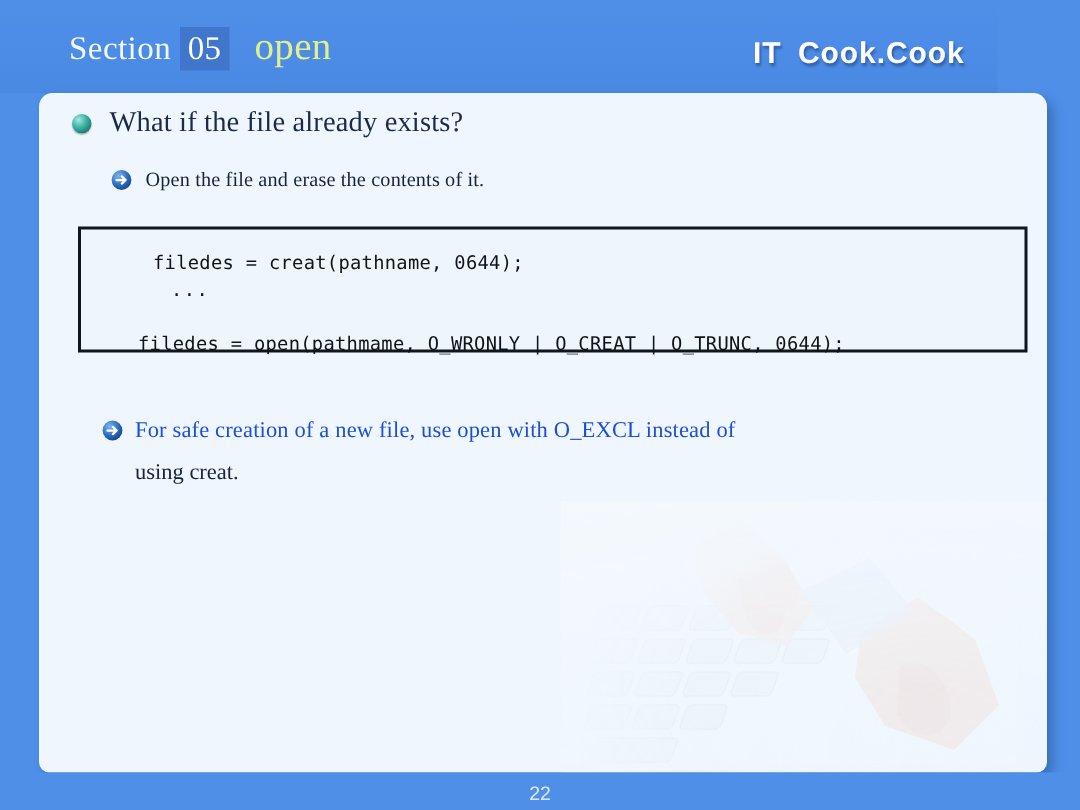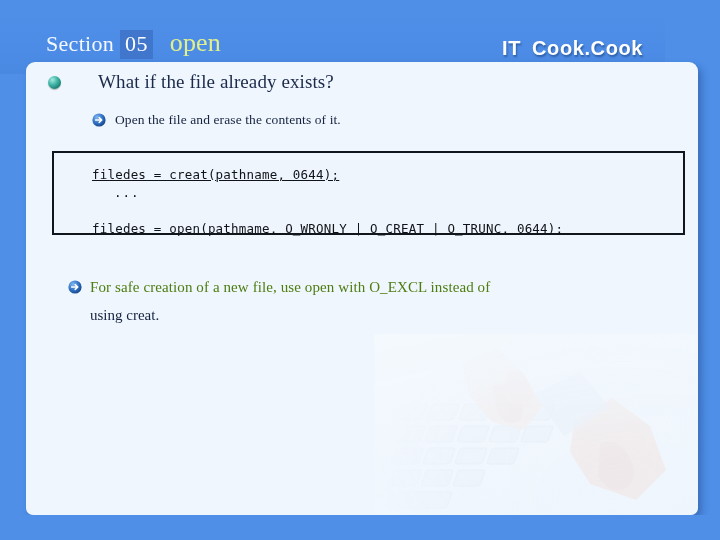--- a/index.html
+++ b/index.html
@@ -12,21 +12,21 @@
     width: 720px;
     height: 540px;
     overflow: hidden;
     background: #4f8fe8;
     font-family: "Liberation Serif", serif;
   }
 
   
   .header {
     position: absolute;
-    left: 0; top: 12px;
+    left: 0; top: 0;
     width: 665px; height: 62px;
     background: linear-gradient(180deg, #4f8fe8 0%, #4d8ce6 60%, #4a89e2 100%);
   }
   .title-wrap {
     position: absolute;
     left: 46px; top: 16px;
     display: flex;
     align-items: baseline;
     white-space: nowrap;
   }
@@ -85,39 +85,38 @@
     opacity: .5;
     pointer-events: none;
   }
 
   
   .bullet1 {
     position: absolute;
     left: 22px; top: 9px;
     display: flex;
     align-items: center;
-    gap: 25px;
   }
   .sphere-icon {
     width: 13px; height: 13px;
     border-radius: 50%;
     background: radial-gradient(circle at 34% 30%, #a8e8e0 0%, #43b8a8 38%, #1d8276 72%, #0e5f57 100%);
     box-shadow: 0 1px 1px rgba(0,0,0,.25);
     flex: 0 0 auto;
   }
   .bullet1-text {
     margin-left: 12px;
     font-size: 19px;
     color: #1b2a4a;
     letter-spacing: .1px;
   }
 
   .bullet2 {
     position: absolute;
-    left: 66px; top: 50px;
+    left: 48px; top: 50px;
     display: flex;
     align-items: center;
   }
   .arrow-icon {
     width: 14px; height: 14px;
     flex: 0 0 auto;
   }
   .bullet2-text {
     margin-left: 9px;
     font-size: 13.5px;
@@ -135,39 +134,39 @@
     box-sizing: border-box;
   }
   .code-line {
     position: absolute;
     font-family: "DejaVu Sans Mono", monospace;
     font-size: 12.5px;
     color: #101318;
     white-space: pre;
     letter-spacing: .2px;
   }
-  .code-l1 { left: 38px; top: 14px; text-decoration: underline; }
+  .code-l1 { left: 48px; top: 14px; }
   .code-l2 { left: 60px; top: 32px; letter-spacing: 1px; }
   .code-l3 { left: 38px; top: 68px; }
 
   
   .bullet3 {
     position: absolute;
     left: 42px; top: 211px;
     width: 580px;
   }
   .bullet3-row {
     display: flex;
     align-items: flex-start;
   }
   .bullet3-text {
     margin-left: 8px;
     font-size: 15px;
     line-height: 28px;
-    color: #4d7c0f;
+    color: #1d4ed8;
     letter-spacing: .1px;
   }
   .bullet3-icon { margin-top: 7px; }
   .bullet3-line2 {
     margin-left: 22px;
     margin-top: 0px;
     font-size: 15px;
     line-height: 28px;
     color: #16233f;
   }
@@ -295,14 +294,15 @@
           </svg>
           <span class="bullet3-text">For safe creation of  a new file, use open with O_EXCL instead of</span>
         </div>
         <div class="bullet3-line2">using creat.</div>
       </div>
 
     </div>
   </div>
 
   <div class="footer"></div>
+  <div class="page-num">22</div>
 
 </div>
 
 </body></html>

